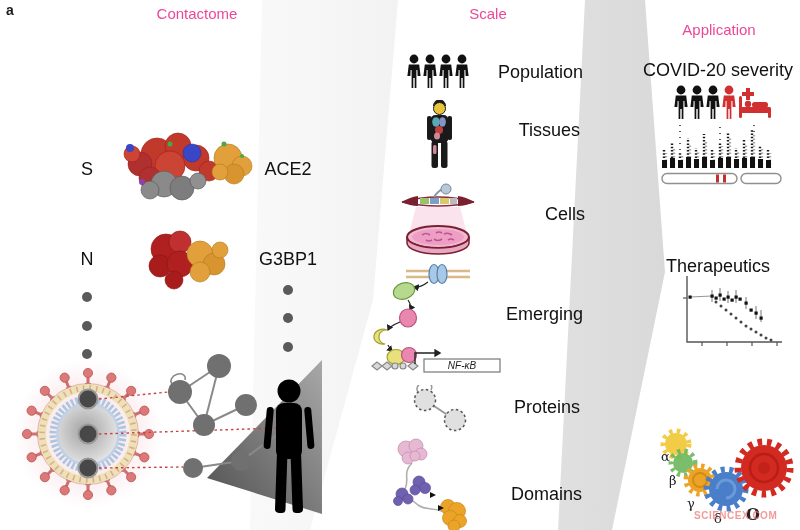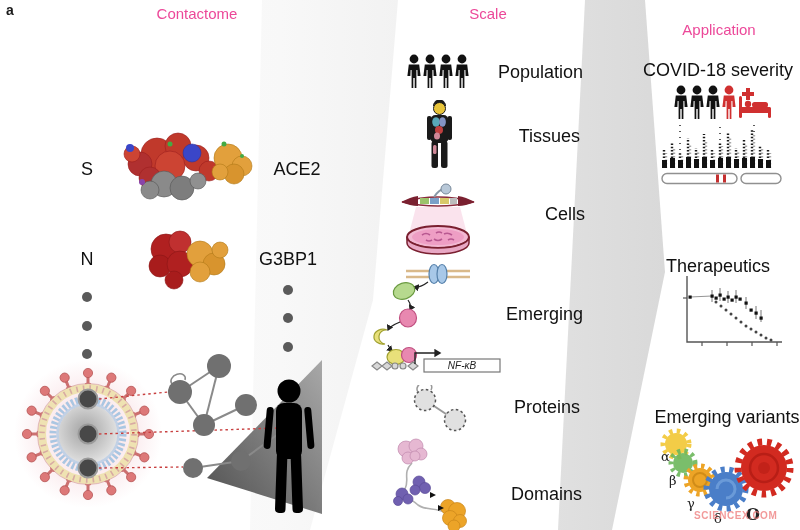--- a/index.html
+++ b/index.html
@@ -28,21 +28,21 @@
 
   <div class="abs" id="funnel1"></div>
   <div class="abs" id="funnel2"></div>
 
   <div class="abs" id="panel-a">a</div>
   <div class="abs hdr ctr" style="left:197px;top:5px">Contactome</div>
   <div class="abs hdr ctr" style="left:488px;top:5px">Scale</div>
   <div class="abs hdr ctr" style="left:719px;top:21px">Application</div>
 
   <div class="abs lbl ctr" style="left:87px;top:159px">S</div>
-  <div class="abs lbl ctr" style="left:297px;top:159px">ACE2</div>
+  <div class="abs lbl ctr" style="left:288px;top:159px">ACE2</div>
   <div class="abs lbl ctr" style="left:87px;top:249px">N</div>
   <div class="abs lbl ctr" style="left:288px;top:249px">G3BP1</div>
 
   <svg class="abs" style="left:112px;top:126px" width="145" height="85" viewBox="0 0 145 85">
     <g stroke="#9a1f1f" stroke-width="0.6">
       <circle cx="45" cy="28" r="16" fill="#c0392b"></circle>
         <circle cx="66" cy="20" r="13" fill="#c0392b"></circle>
       <circle cx="28" cy="38" r="12" fill="#b03030"></circle>
         <circle cx="84" cy="32" r="13" fill="#c0392b"></circle>
       <circle cx="58" cy="40" r="15" fill="#cc4433"></circle>
@@ -215,21 +215,21 @@
       <circle cx="289" cy="391" r="11.5"></circle>
       <rect x="276" y="403" width="26" height="56" rx="8"></rect>
       <rect x="267" y="407" width="7" height="42" rx="3.5" transform="rotate(5 270 407)"></rect>
       <rect x="304" y="407" width="7" height="42" rx="3.5" transform="rotate(-5 308 407)"></rect>
       <rect x="277" y="452" width="10.5" height="61" rx="4" transform="rotate(2 282 452)"></rect>
       <rect x="290.5" y="452" width="10.5" height="61" rx="4" transform="rotate(-2 296 452)"></rect>
     </g>
   </svg>
 
   <div class="abs lbl rgt" style="left:583px;top:62px">Population</div>
-  <div class="abs lbl rgt" style="left:580px;top:126px">Tissues</div>
+  <div class="abs lbl rgt" style="left:580px;top:120px">Tissues</div>
   <div class="abs lbl rgt" style="left:585px;top:204px">Cells</div>
   <div class="abs lbl rgt" style="left:583px;top:304px">Emerging</div>
   <div class="abs lbl rgt" style="left:580px;top:397px">Proteins</div>
   <div class="abs lbl rgt" style="left:582px;top:484px">Domains</div>
 
   <svg class="abs" style="left:403px;top:50px" width="72" height="42" viewBox="0 0 72 42">
     <defs>
       <g id="pers">
         <circle cx="0" cy="-13" r="4.4"></circle>
         <path d="M-5.2,-7.5 L5.2,-7.5 L6.6,4 L3.6,4 L3.4,-2 L2.4,-2 L2.4,16 L0.7,16 L0.7,6 L-0.7,6 L-0.7,16 L-2.4,16 L-2.4,-2 L-3.4,-2 L-3.6,4 L-6.6,4 Z"></path>
@@ -351,23 +351,22 @@
       <circle cx="58" cy="72" r="7.5"></circle>
         <circle cx="67" cy="76" r="8.5"></circle>
         <circle cx="60" cy="83" r="7.5"></circle>
       <circle cx="70" cy="86" r="6.5"></circle>
         <circle cx="64" cy="91" r="6"></circle>
     </g>
     <polygon points="40,57 46,60 40,63" fill="#111"></polygon>
     <polygon points="48,70 54,73 48,76" fill="#111"></polygon>
   </svg>
 
-  <div class="abs lbl ctr" style="left:718px;top:60px">COVID-18 severity</div>
+  <div class="abs lbl ctr" style="left:718px;top:60px">COVID-20 severity</div>
   <div class="abs lbl ctr" style="left:718px;top:256px">Therapeutics</div>
-  <div class="abs lbl ctr" style="left:727px;top:407px">Emerging variants</div>
 
   <svg class="abs" style="left:665px;top:82px" width="110" height="40" viewBox="0 0 110 40">
     <g fill="#111">
       <g transform="translate(16,21)">
           <use href="#pers"></use>
         </g>
       <g transform="translate(32,21)">
           <use href="#pers"></use>
         </g>
       <g transform="translate(48,21)">

